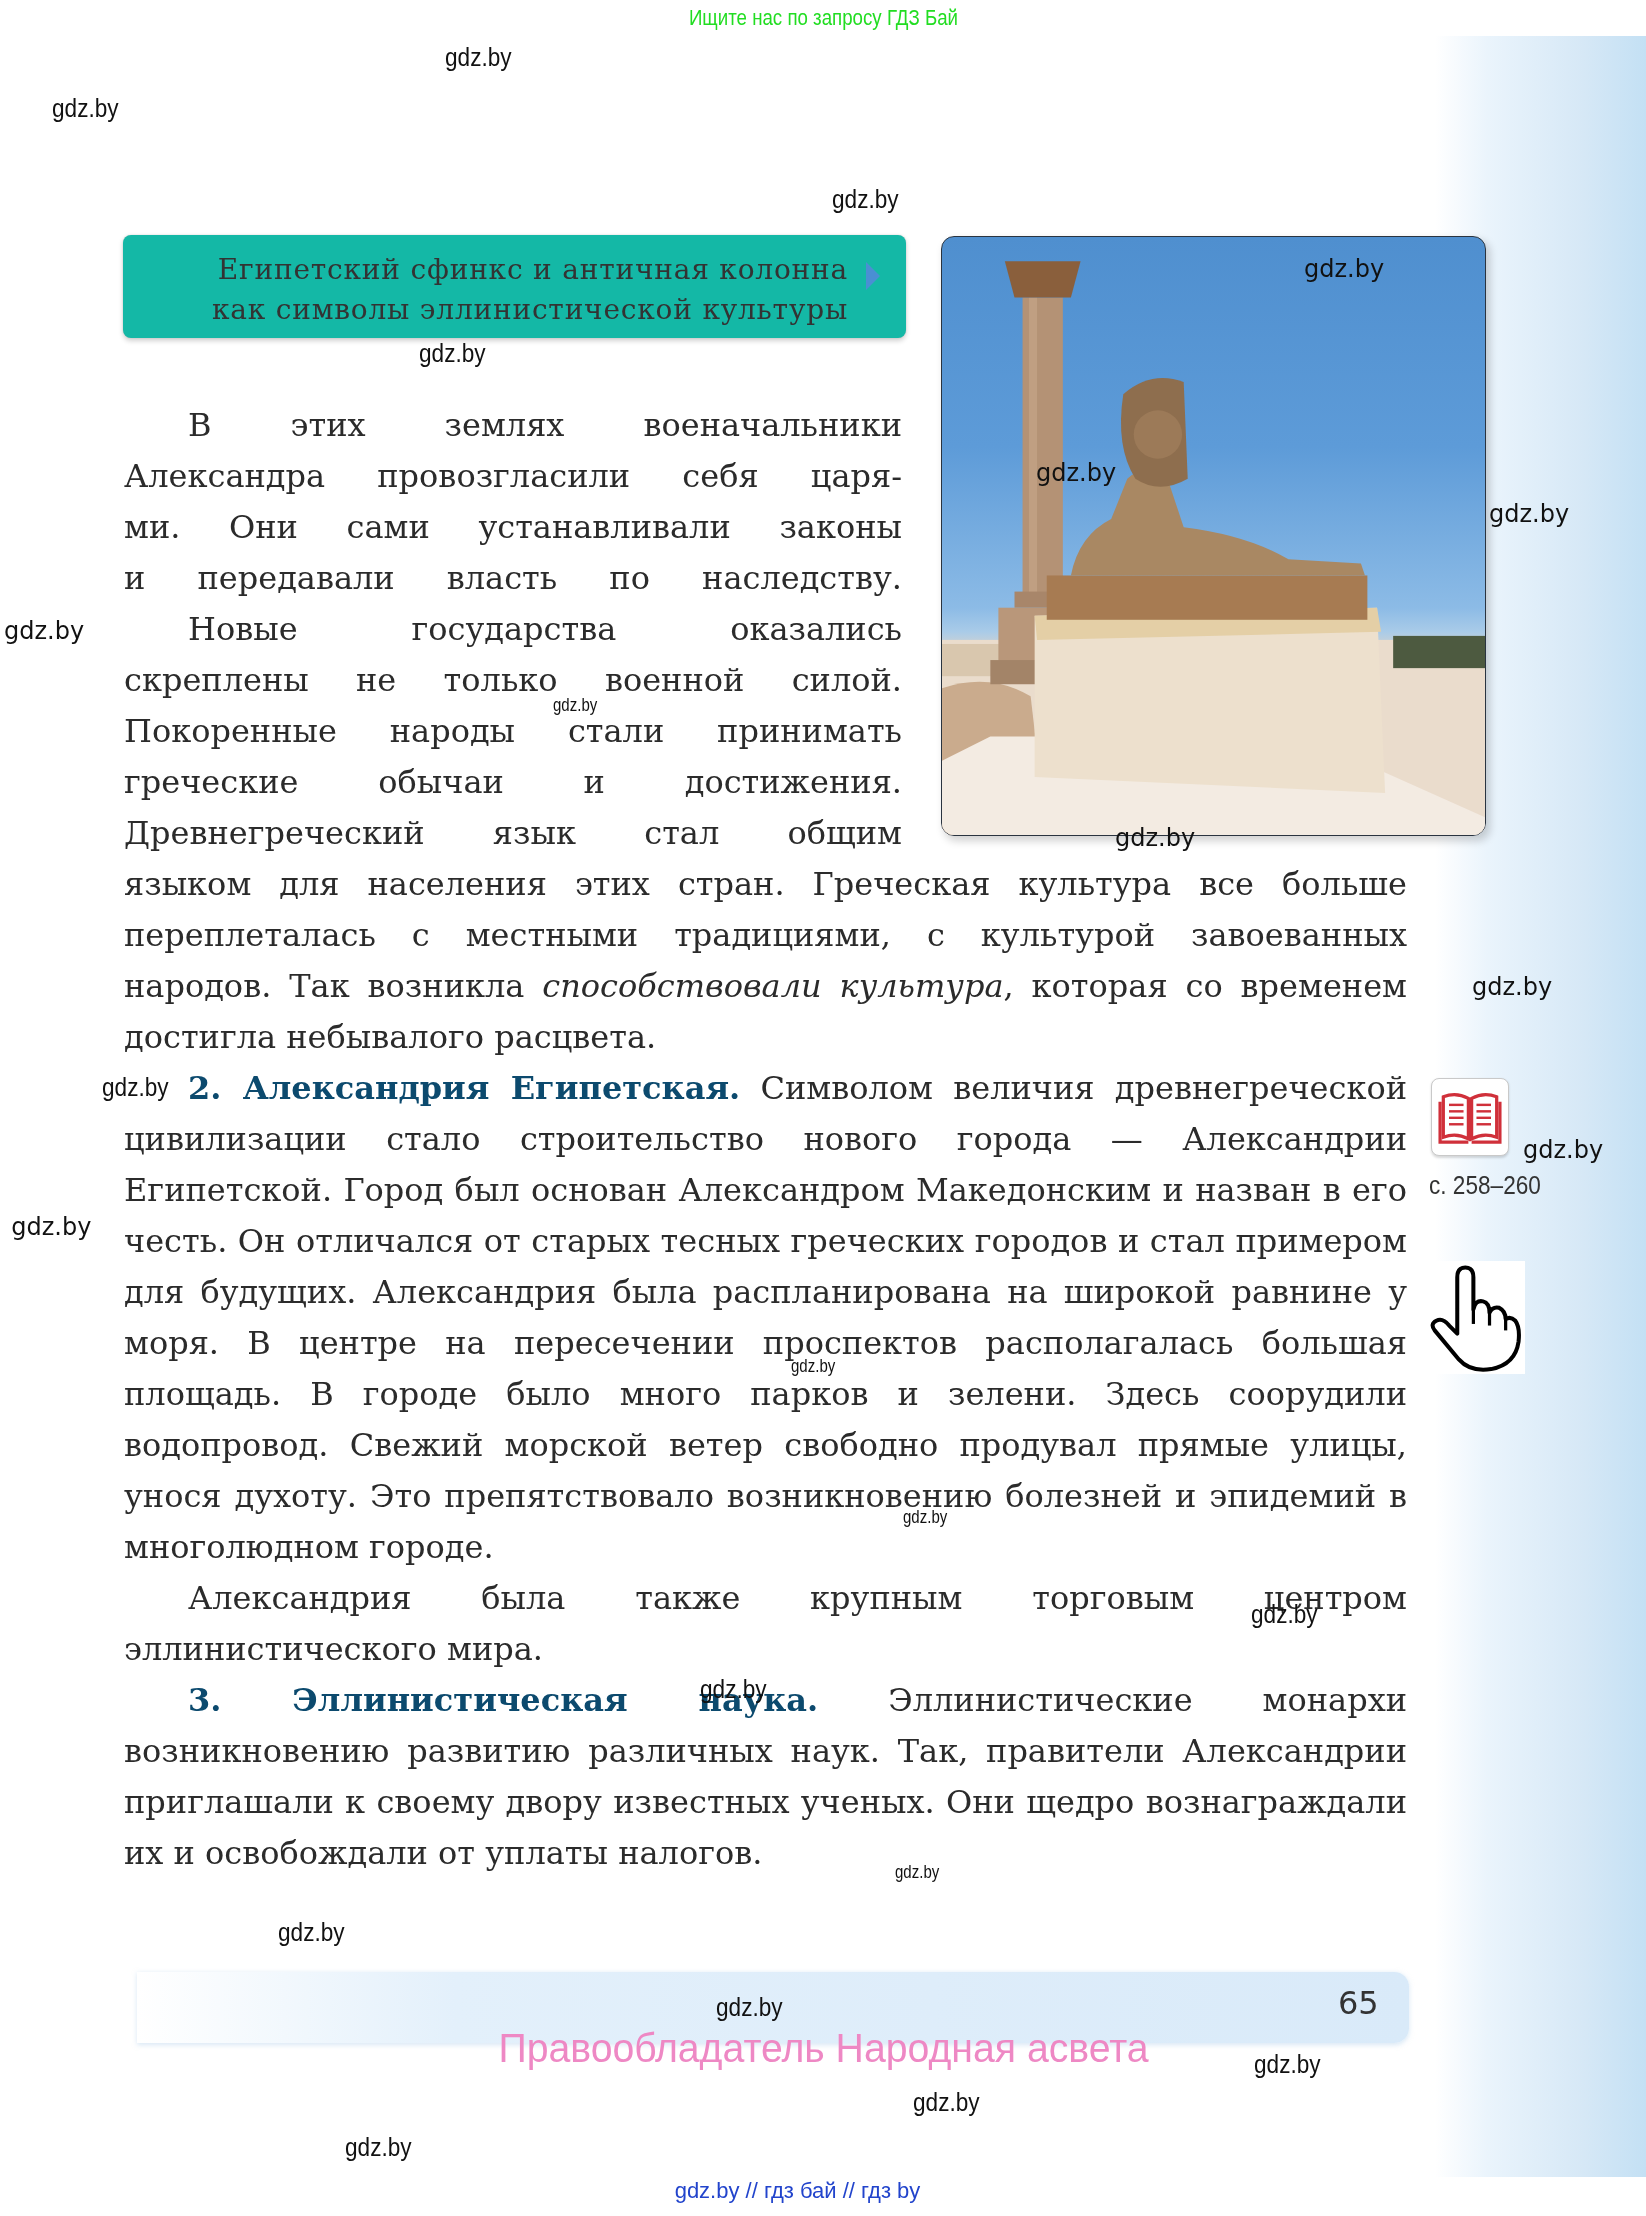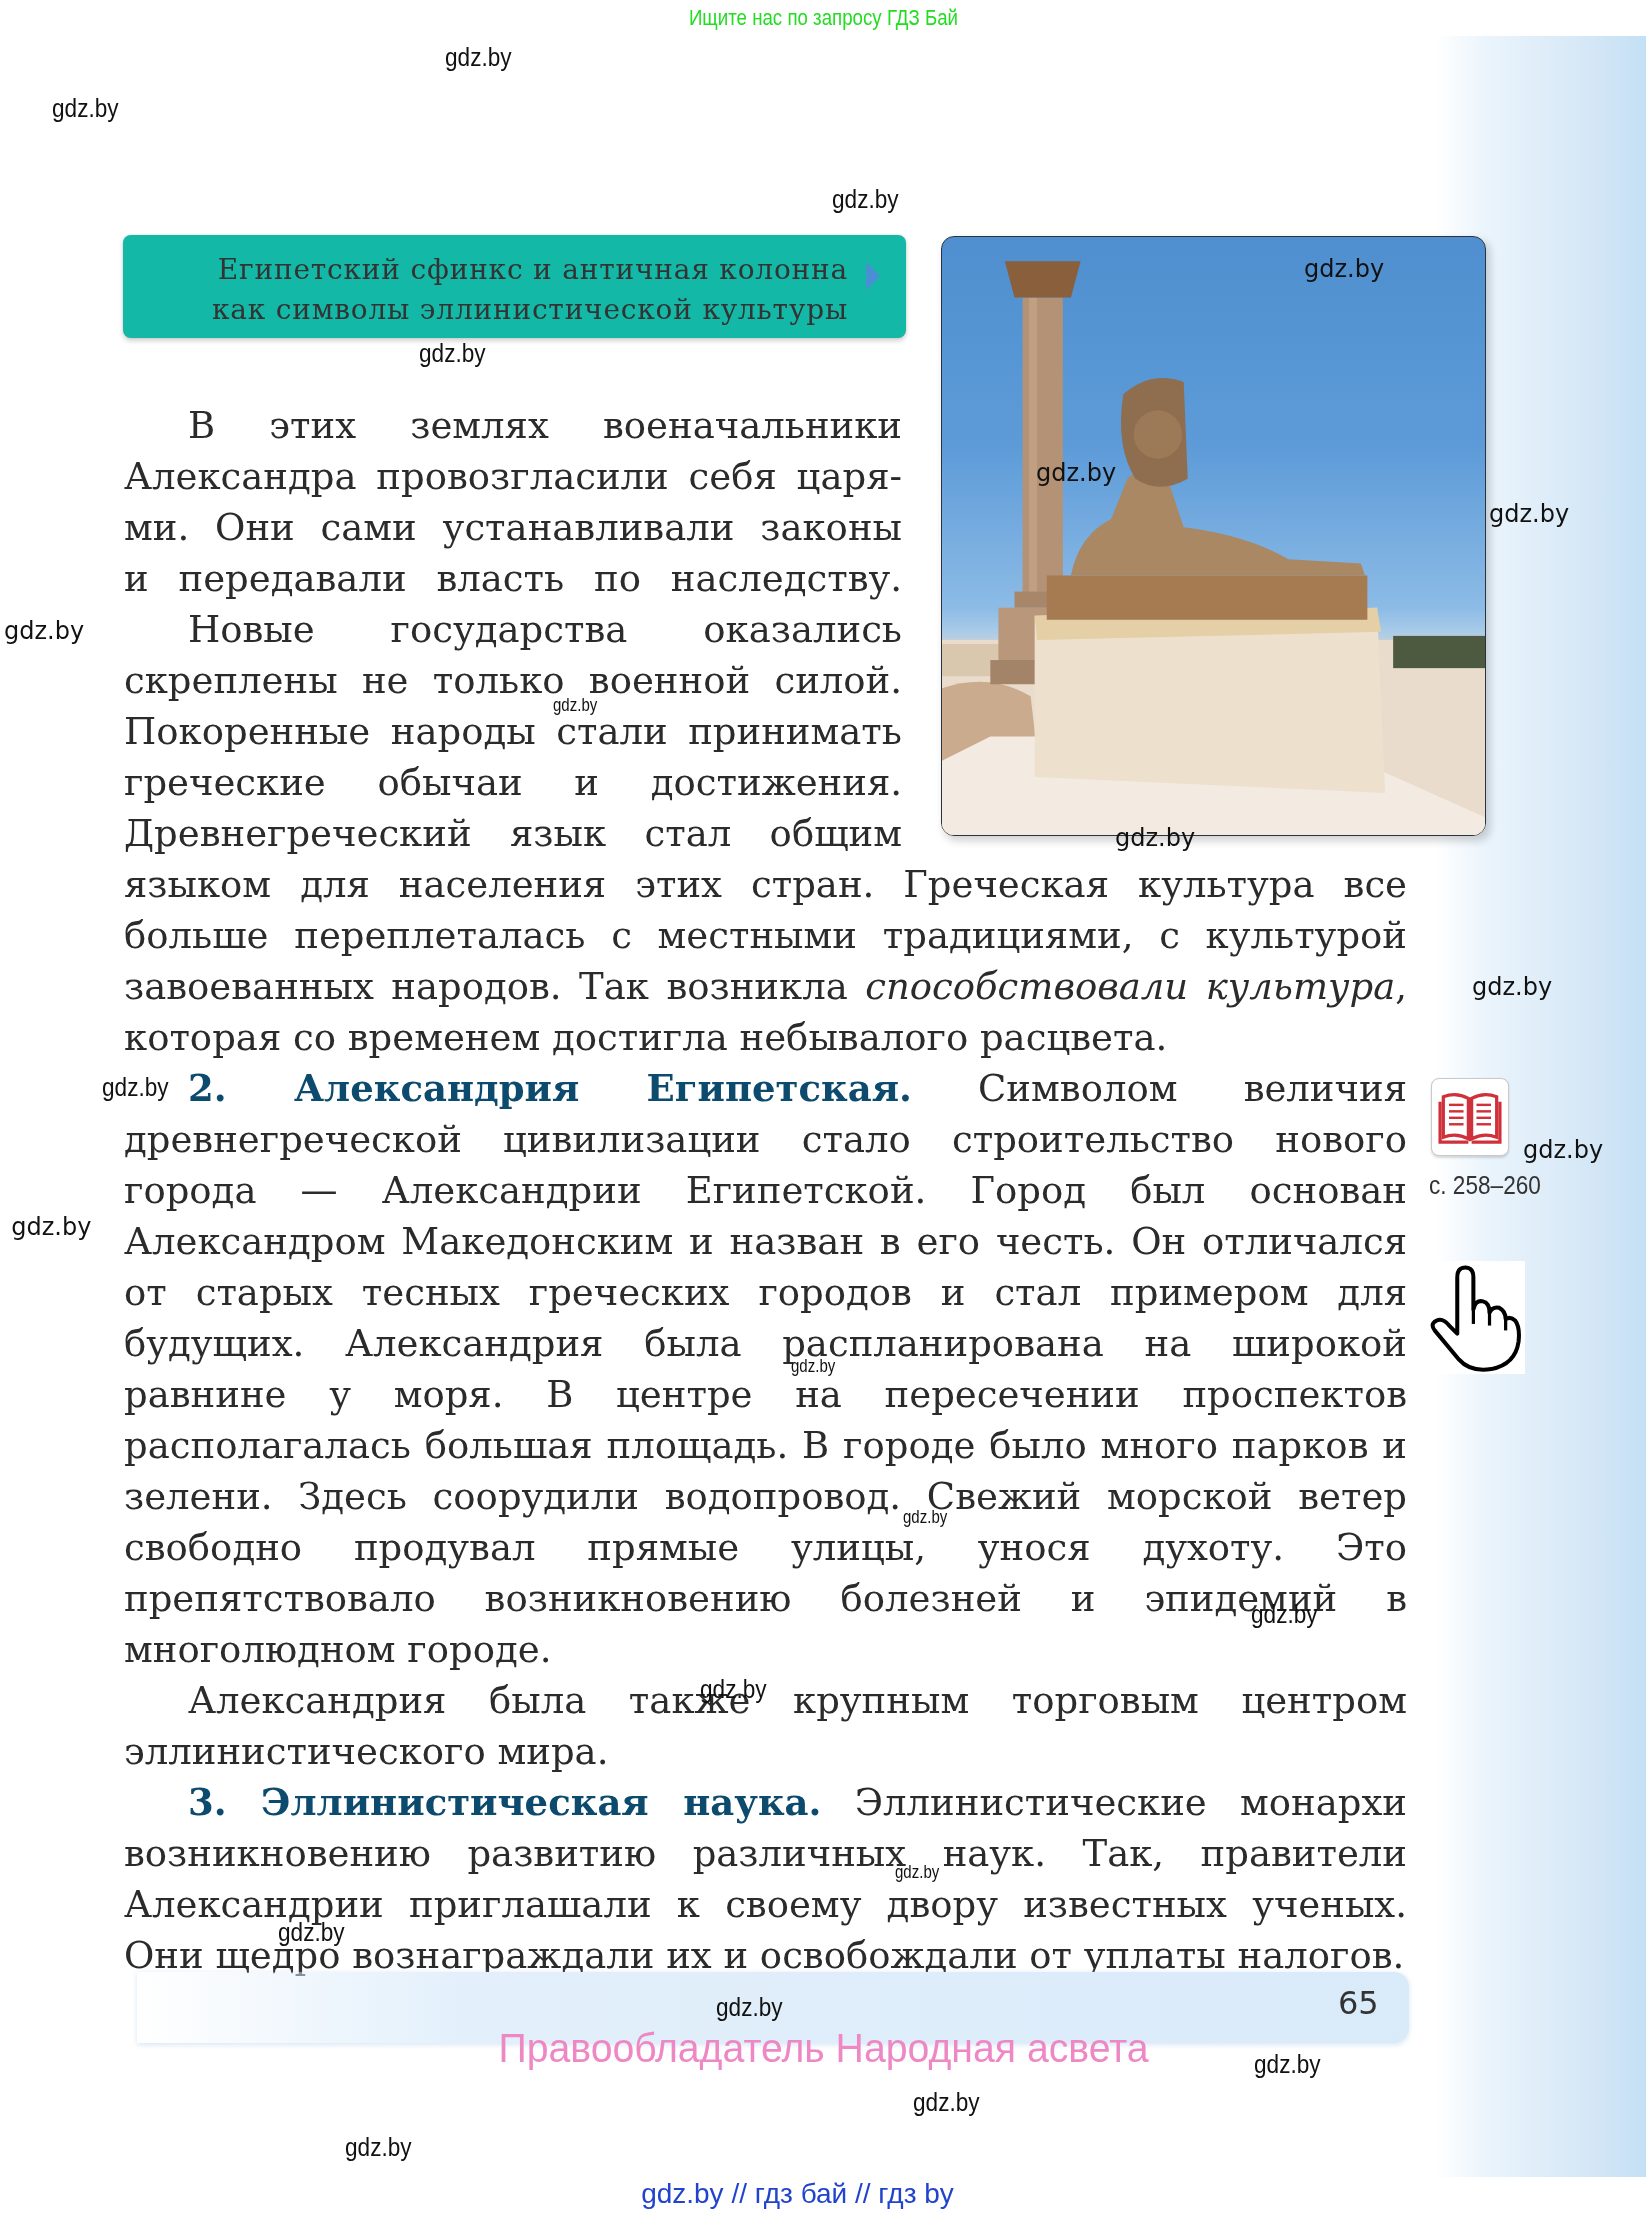--- a/index.html
+++ b/index.html
@@ -42,21 +42,21 @@
 
   .photo {
     position: absolute; left: 941px; top: 236px; width: 543px; height: 598px;
     border: 1.6px solid #2a3440; border-radius: 13px; overflow: hidden;
     box-shadow: 3.2px 4.8px 8px rgba(0,0,0,0.18);
     background: linear-gradient(to bottom, #4f8fcf 0%, #5d9bd8 35%, #8cbbe6 62%, #a9cbe8 66%, #e4d6c8 70%, #efe4d9 100%);
   }
 
   .text-block {
     position: absolute; left: 124px; width: 1283px;
-    font-family: "DejaVu Serif", serif; font-size: 37px; color: #2b2b2b;
+    font-family: "DejaVu Serif", serif; font-size: 32px; color: #2b2b2b;
     line-height: 51px;
   }
   .text-block p { margin: 0; text-align: justify; text-align-last: auto; }
   .indent { text-indent: 64px; }
   .narrow { width: 778px; }
   .heading { color: #0c4a6e; font-weight: bold; }
   .italic { font-style: italic; }
 
   .book-box {
     position: absolute; left: 1431px; top: 1078px; width: 76px; height: 76px;
@@ -81,21 +81,21 @@
     position: absolute; left: 1338px; top: 1984px; font-family: "DejaVu Sans", sans-serif;
     font-size: 32px; color: #333;
   }
   .copyright {
     position: absolute; left: 0; width: 1647px; top: 2026px; text-align: center;
     font-family: "Liberation Sans", sans-serif; font-size: 40px; color: #ee88c4;
     transform: scaleX(0.98);
   }
   .bottom-links {
     position: absolute; left: 0; width: 1595px; top: 2178px; text-align: center;
-    font-family: "Liberation Sans", sans-serif; font-size: 28px; color: #2244cc;
+    font-family: "Liberation Sans", sans-serif; font-size: 22px; color: #2244cc;
   }
 </style>
 </head>
 <body>
 
 <div class="side-gradient"></div>
 
 <div class="top-banner">Ищите нас по запросу ГДЗ Бай</div>
 
 <div class="caption-box">

